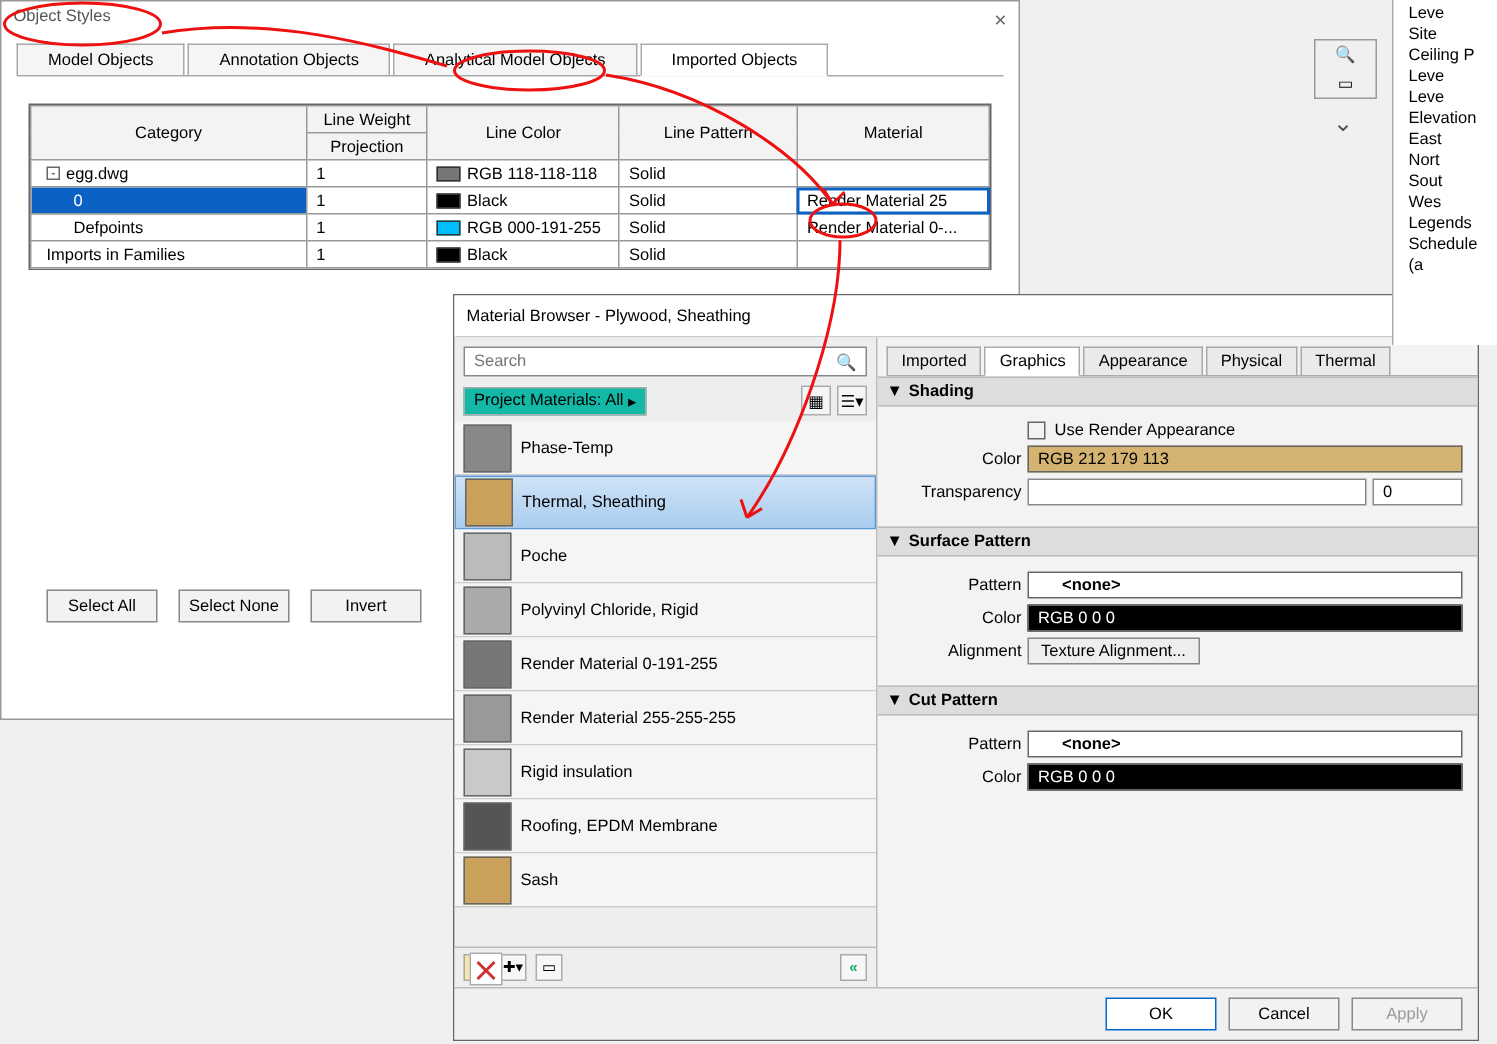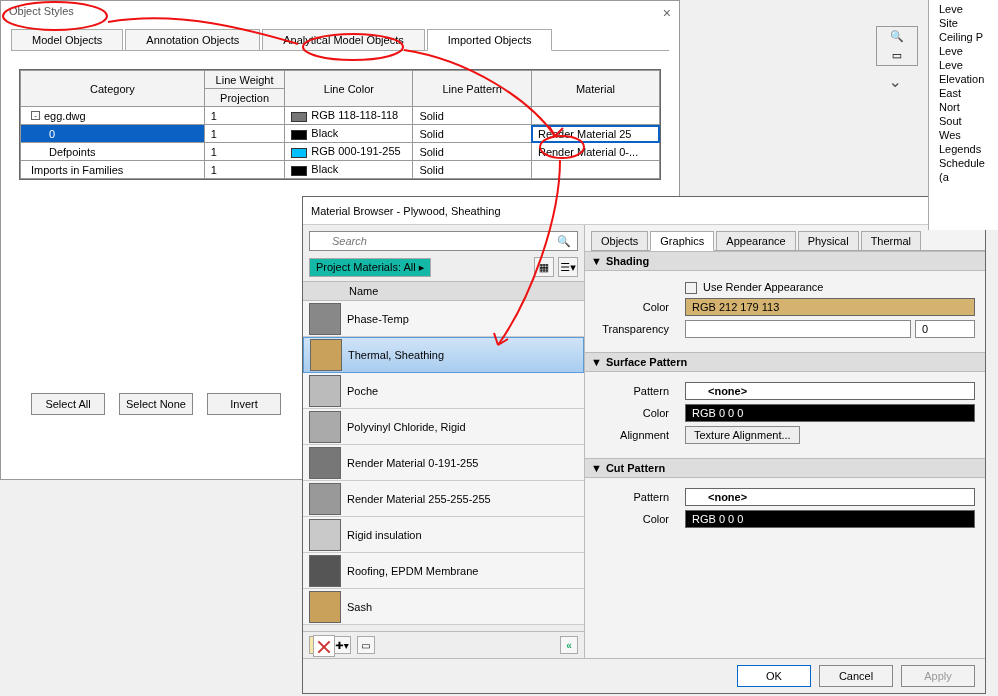--- a/index.html
+++ b/index.html
@@ -30,21 +30,21 @@
   
   
   .mat-browser { position: absolute; left: 302px; top: 196px; width: 684px; height: 498px; background: #fff; border: 1px solid #666; display: flex; flex-direction: column; }
   .mat-titlebar { background: #fff; padding: 6px 8px; border-bottom: 1px solid #ccc; display: flex; align-items: center; }
   .mat-titlebar .spacer { flex: 1; }
   .mat-close, .mat-help { width: 20px; text-align: center; cursor: pointer; color: #555; font-size: 13px; }
   
   .mat-body { flex: 1; display: flex; overflow: hidden; }
   .mat-left { width: 282px; border-right: 1px solid #bbb; background: #eee; display: flex; flex-direction: column; position: relative; }
   .mat-search { display: flex; margin: 6px; border: 1px solid #888; background: #fff; align-items: center; }
-  .mat-search input { flex: 1; border: none; padding: 3px 22px; outline: none; font-style: italic; color: #888; }
+  .mat-search input { flex: 1; border: none; padding: 3px 6px; outline: none; color: #888; }
   .mat-search .sicon { padding: 0 6px; color: #555; }
   
   .mat-filter { display: flex; align-items: center; margin: 0 6px 4px 6px; gap: 4px; }
   .mat-filter .fbtn { border: 1px solid #aaa; background: #14b8a6; padding: 2px 6px; cursor: pointer; display: flex; align-items: center; gap: 3px; }
   .mat-filter .spacer { flex: 1; }
   .mat-filter .iconbtn { width: 20px; height: 20px; border: 1px solid #aaa; background: #f5f5f5; display: flex; align-items: center; justify-content: center; cursor: pointer; }
   
   .mat-list-head { background: #ddd; padding: 3px 6px 3px 46px; border-top: 1px solid #bbb; border-bottom: 1px solid #bbb; }
   .mat-list { flex: 1; overflow-y: auto; }
   .mat-item { display: flex; align-items: center; height: 36px; border-bottom: 1px solid #ccc; background: #f5f5f5; cursor: pointer; }
@@ -58,21 +58,21 @@
   .crossout::before { transform: rotate(45deg);} .crossout::after { transform: rotate(-45deg);}
   
   .mat-right { flex: 1; background: #f3f3f3; display: flex; flex-direction: column; overflow: auto; }
   .mat-tabs { display: flex; border-bottom: 1px solid #aaa; margin: 6px 0 0 6px; }
   .mat-tab { padding: 3px 9px; border: 1px solid #aaa; border-bottom: none; background: #eaeaea; margin-right: 2px; cursor: pointer; }
   .mat-tab.active { background: #fff; border-bottom: 1px solid #fff; margin-bottom: -1px; }
   
   .section-head { background: #ddd; padding: 3px 6px; border-top: 1px solid #bbb; border-bottom: 1px solid #bbb; font-weight: bold; display:flex; align-items:center; gap:4px; }
   .section-body { padding: 6px 10px 10px 10px; }
   .prop-row { display: flex; align-items: center; margin: 4px 0; }
-  .prop-label { width: 90px; text-align: right; padding-right: 16px; }
+  .prop-label { width: 90px; text-align: right; padding-right: 4px; }
   .prop-val { flex: 1; }
   .color-field { border: 1px solid #666; padding: 2px 6px; color: #fff; }
   .color-field.black { background: #000; }
   .color-field.wood { background: #d4b371; color: #000; }
   .none-field { background:#fff; border:1px solid #666; padding:2px 22px; font-weight:bold; }
   .text-field { background:#fff; border:1px solid #888; padding:2px 6px; }
   .align-btn { background:#eee; border:1px solid #888; padding:2px 8px; cursor:pointer; }
   .chk { width:12px; height:12px; border:1px solid #666; display:inline-block; margin-right:6px; vertical-align:middle; }
   
   .mat-footer { border-top: 1px solid #bbb; padding: 6px 10px; display:flex; gap:8px; justify-content:flex-end; background:#f0f0f0; }
@@ -184,21 +184,20 @@
       </div>
       <div class="mat-filter">
         <div class="fbtn">
             <span>Project Materials: All</span> 
             <span>▸</span>
           </div>
         <span class="spacer"></span>
         <div class="iconbtn">▦</div>
         <div class="iconbtn">☰▾</div>
       </div>
-      <div class="mat-list-head">Name</div>
       <div class="mat-list" id="mat-list">
           <div class="mat-item">
             <div class="mat-thumb" style="background:#888"></div>
             <span>Phase-Temp</span>
           </div>
           <div class="mat-item selected">
             <div class="mat-thumb" style="background:#caa15a"></div>
             <span>Thermal, Sheathing</span>
           </div>
           <div class="mat-item">
@@ -233,21 +232,21 @@
       <div class="mat-left-toolbar">
         <div class="tb" style="background:#f7e7a8">▾</div>
         <div class="tb">✚▾</div>
         <div class="tb">▭</div>
         <div class="tb collapse">«</div>
       </div>
       <div class="crossout" style="position:absolute; left:4px; bottom:-2px;"></div>
     </div>
     <div class="mat-right">
       <div class="mat-tabs">
-        <div class="mat-tab">Objects</div>
+        <div class="mat-tab">Imported</div>
         <div class="mat-tab active">Graphics</div>
         <div class="mat-tab">Appearance</div>
         <div class="mat-tab">Physical</div>
         <div class="mat-tab">Thermal</div>
       </div>
       <div class="section-head">
           <span>▼</span>
           <span>Shading</span>
         </div>
       <div class="section-body">

